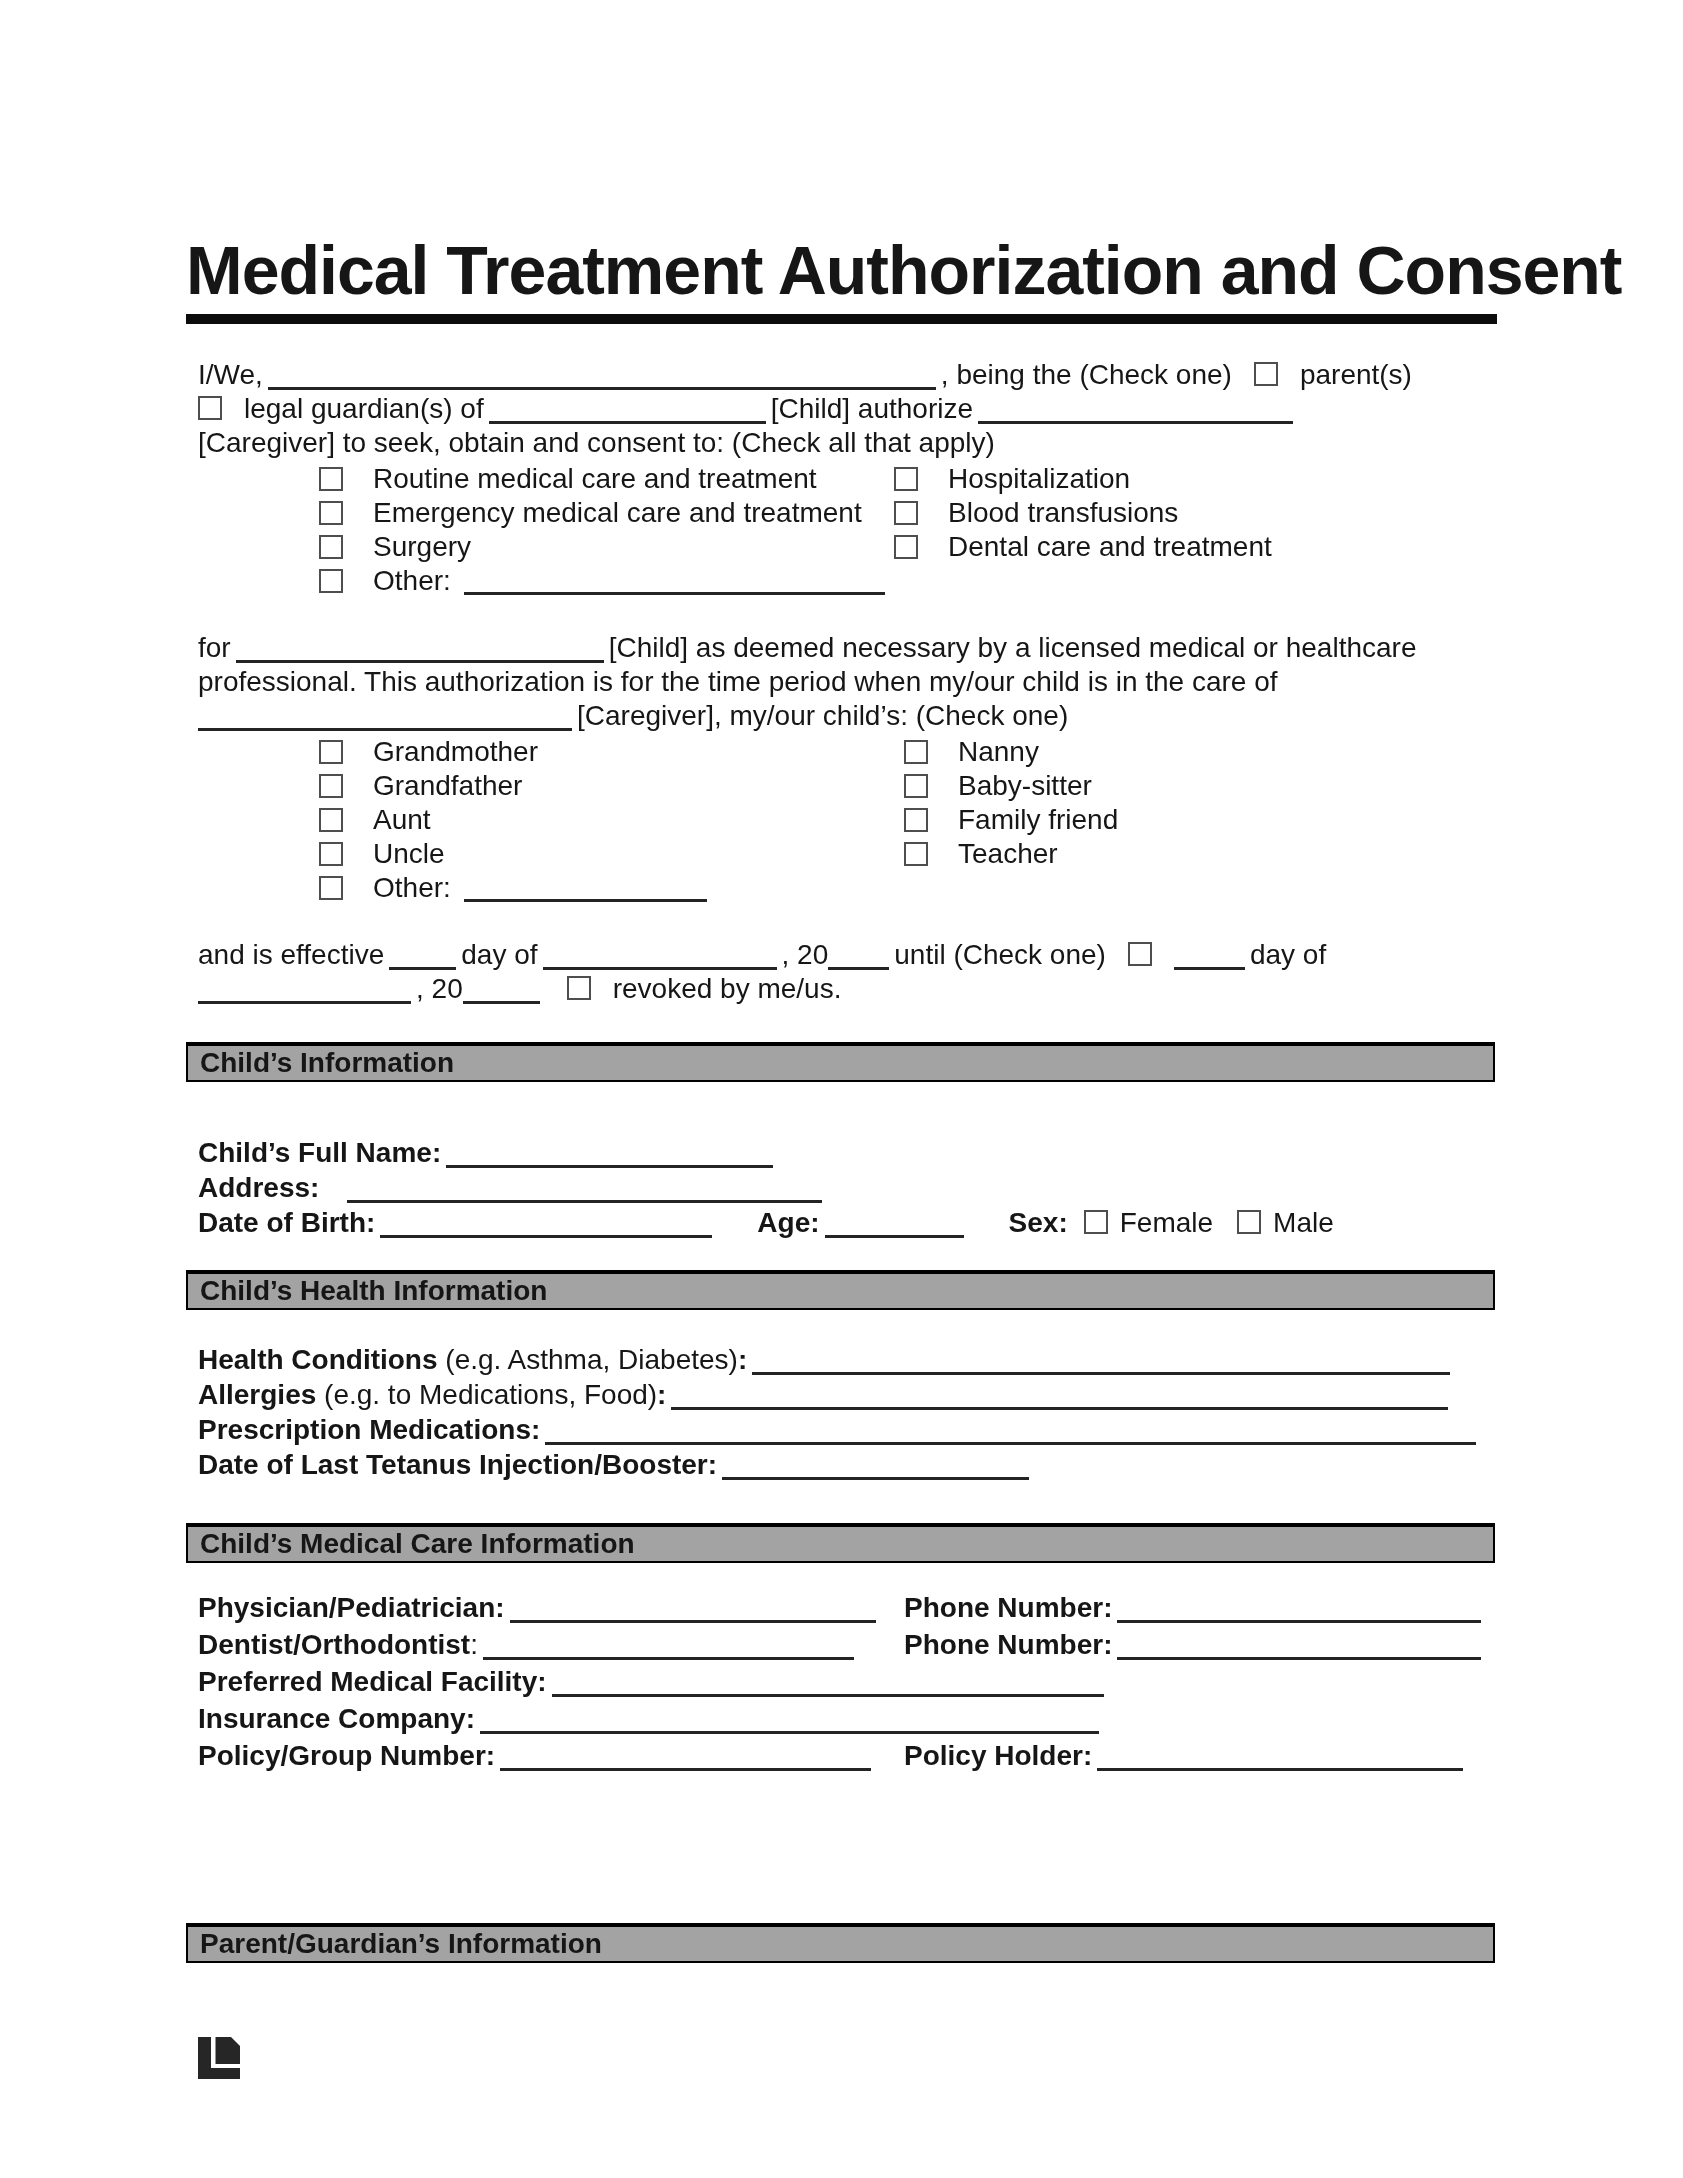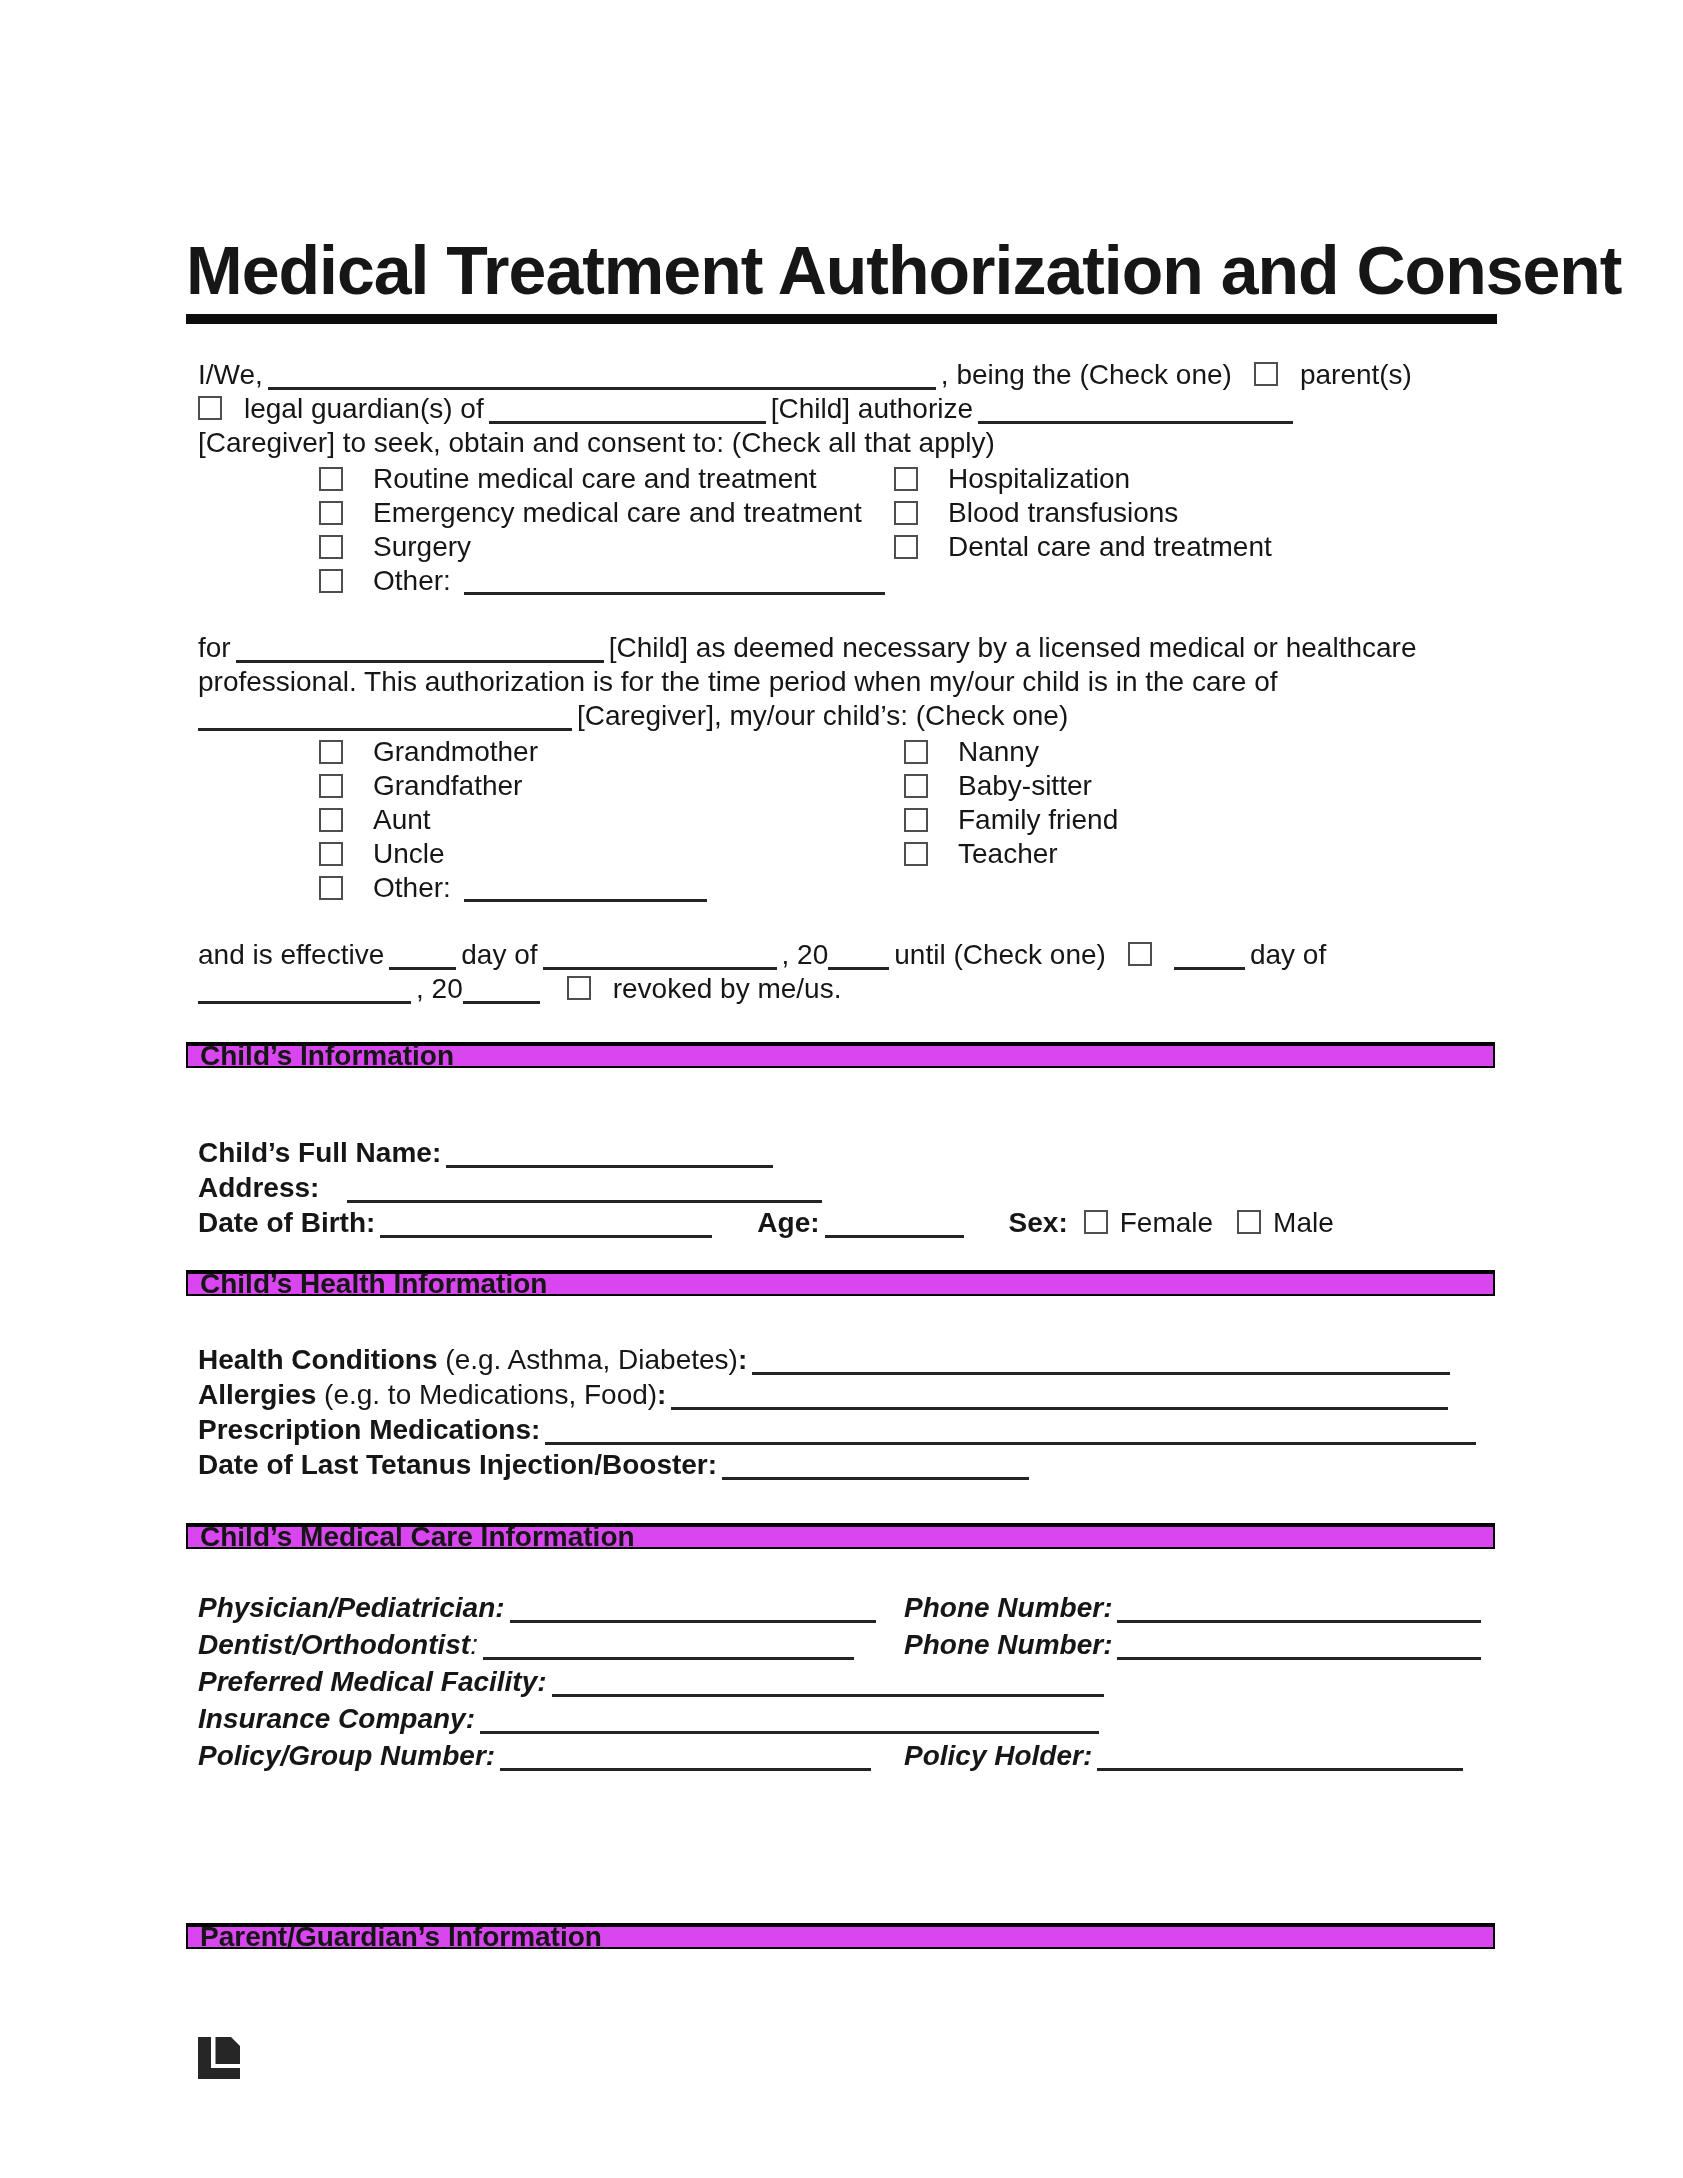--- a/index.html
+++ b/index.html
@@ -24,27 +24,27 @@
   .cb.inline { margin-left:22px; margin-right:22px; }
   .cb.ml0 { margin-left:0; }
   .ul {
     display:inline-block; border-bottom:3px solid #242424; height:24px;
     vertical-align:-6px; margin:0 5px;
   }
   .opt-row { display:flex; align-items:center; height:34px; white-space:nowrap;padding-left:18px; }
   .opt-row .cb { margin-right:30px; }
   .opt-row .lbl { margin-right:8px; }
   .secbox {
-    left:186px; width:1309px; height:26px; box-sizing:border-box;
+    left:186px; width:1309px; height:40px; box-sizing:border-box;
     border:2px solid #000; border-top-width:4px;
     display:flex; align-items:center; padding-left:12px;
-    font-weight:700; white-space:nowrap; background:#d946ef;
+    font-weight:700; white-space:nowrap; background:#a3a3a3;
   }
   .frow { position:relative; height:35px; white-space:nowrap; }
-  .frow.tall { height:37px;font-style:italic; }
+  .frow.tall { height:37px; }
   .col2 { position:absolute; left:706px; top:0; white-space:nowrap; }
   .gap28 { margin-left:28px; }
   .gap40 { margin-left:40px; }
   .sexlbl { margin-left:12px; margin-right:14px; }
   .logo { left:198px; top:2037px; width:42px; height:42px; }
 </style>
 </head>
 <body>
 
 <div class="page">

